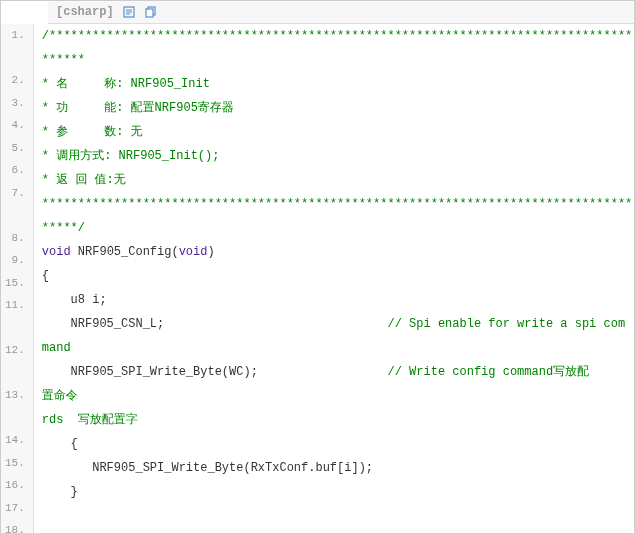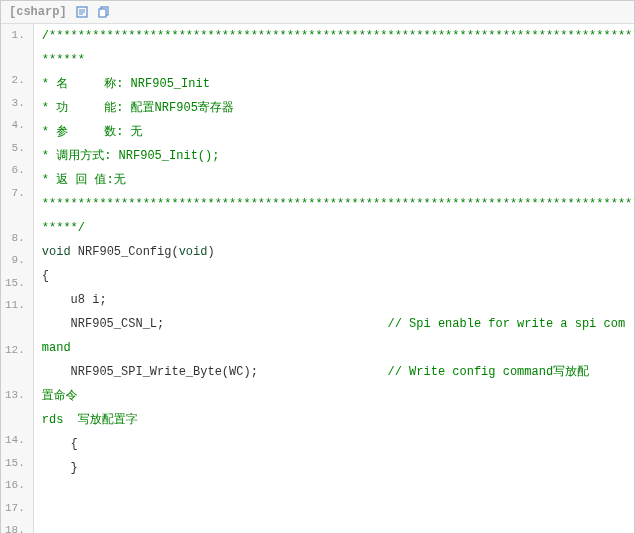--- a/index.html
+++ b/index.html
@@ -1,28 +1,28 @@
 <!DOCTYPE html>
 <html><head>
 <meta charset="utf-8">
 <style>
 * { box-sizing: border-box; margin: 0; padding: 0; }
 body { font-family: Consolas, Monaco, 'Courier New', monospace; font-size: 12px; background: #fff; width: 635px; }
 .code-block { border: 1px solid #ccc; background: #fff; }
-.header { background: #f7f7f7; border-bottom: 1px solid #ddd; padding: 4px 8px; display: flex; align-items: center; gap: 8px; }
+.header { background: #f7f7f7; border-bottom: 1px solid #ddd; padding: 4px 8px; display: flex; align-items: center; gap: 8px; margin-left: 47px; }
 .lang-label { color: #999; font-weight: bold; font-size: 12px; }
 .icon { display: inline-flex; align-items: center; justify-content: center; width: 14px; height: 14px; cursor: pointer; }
 .code-body { display: flex; }
 .gutter { background: #f7f7f7; border-right: 1px solid #ddd; text-align: right; padding: 0; }
 .gutter-line { color: #999; font-size: 11px; padding: 3px 8px 3px 4px; min-width: 30px; line-height: 1.5; }
 .gutter-line.spacer { visibility: hidden; }
 .code-area { flex: 1; padding: 0; overflow-x: auto; }
 .code-line { padding: 3px 8px; white-space: pre; line-height: 1.5; color: #333; }
 .c-comment { color: #008200; }
-.c-keyword { color: #14532d; }
+.c-keyword { color: #4c1d95; }
 </style>
 </head>
 <body>
 
 <div class="code-block">
   <div class="header">
     <span class="lang-label">[csharp]</span>
     <span class="icon">
       <svg width="12" height="12" viewBox="0 0 12 12">
           <rect x="1" y="1" width="10" height="10" fill="none" stroke="#5b8ecb" stroke-width="1.2"></rect>
@@ -76,17 +76,18 @@
         <div class="code-line"><span class="c-comment">*****/</span></div>
         <div class="code-line"><span class="c-keyword">void</span><span> NRF905_Config(</span><span class="c-keyword">void</span><span>)  </span></div>
         <div class="code-line"><span>{  </span></div>
         <div class="code-line"><span>    u8 i;  </span></div>
         <div class="code-line"><span>    NRF905_CSN_L;                               </span><span class="c-comment">// Spi enable for write a spi com</span></div>
         <div class="code-line"><span class="c-comment">mand  </span></div>
         <div class="code-line"><span>    NRF905_SPI_Write_Byte(WC);                  </span><span class="c-comment">// Write config command写放配</span></div>
         <div class="code-line"><span class="c-comment">置命令  </span></div>
         <div class="code-line"><span class="c-comment">rds  写放配置字  </span></div>
         <div class="code-line"><span>    {  </span></div>
+        <div class="code-line"><span>       NRF905_SPI_Write_Byte(RxTxConf.buf[i]);  </span></div>
         <div class="code-line"><span>    }  </span></div>
         <div class="code-line"></div>
       </div>
   </div>
 </div>
 
 </body></html>

